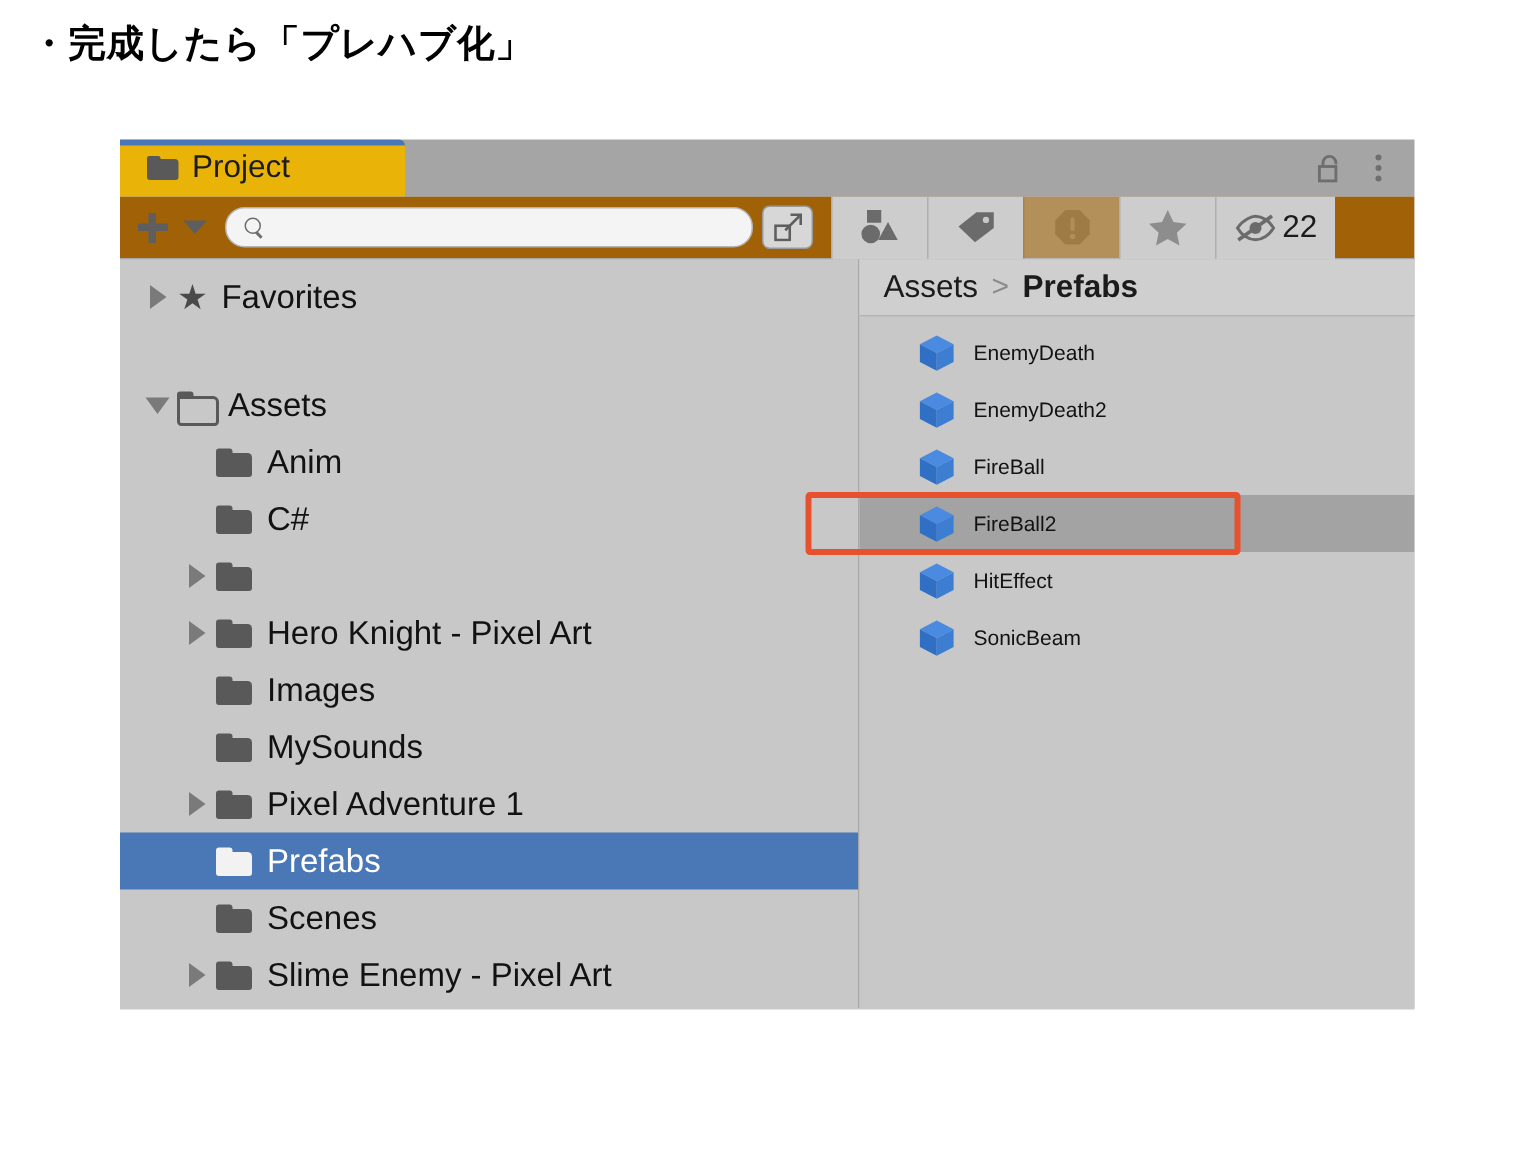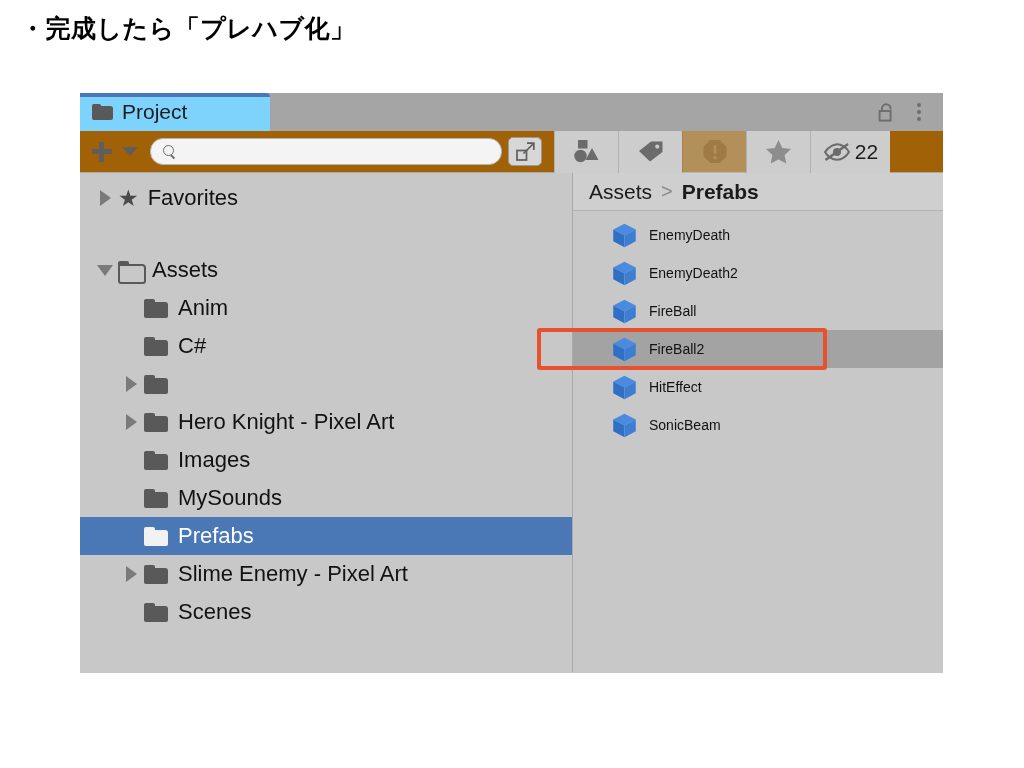--- a/index.html
+++ b/index.html
@@ -46,24 +46,24 @@
   .tabstrip {
     position: relative;
     height: 38px;
     background: #a5a5a5;
     display: flex;
     align-items: stretch;
   }
   .tab {
     position: relative;
     width: 190px;
-    background: #7dd3fc;
-    display: flex;
-    align-items: center;
-    padding-left: 12px;
+    background: #eab308;
+    display: flex;
+    align-items: center;
+    padding-left: 18px;
     gap: 9px;
     border-top-right-radius: 4px;
   }
   .tab::before {
     content: "";
     position: absolute;
     left: 0; right: 0; top: 0;
     height: 4px;
     background: #4a77b5;
     border-top-right-radius: 4px;
@@ -499,40 +499,46 @@
           <span class="label">Images</span>
         </div>
 
         <div class="trow">
           <span class="indent"></span>
           <span class="indent"></span>
           <span class="tfolder"></span>
           <span class="label">MySounds</span>
         </div>
 
+        <div class="trow">
+          <span class="indent"></span>
+          <span class="twist closed"></span>
+          <span class="tfolder"></span>
+          <span class="label">Pixel Adventure 1</span>
+        </div>
 
         <div class="trow selected">
           <span class="indent"></span>
           <span class="indent"></span>
           <span class="tfolder white"></span>
           <span class="label">Prefabs</span>
         </div>
 
         <div class="trow">
           <span class="indent"></span>
+          <span class="indent"></span>
+          <span class="tfolder"></span>
+          <span class="label">Scenes</span>
+        </div>
+
+        <div class="trow">
+          <span class="indent"></span>
           <span class="twist closed"></span>
           <span class="tfolder"></span>
           <span class="label">Slime Enemy - Pixel Art</span>
-        </div>
-
-        <div class="trow">
-          <span class="indent"></span>
-          <span class="indent"></span>
-          <span class="tfolder"></span>
-          <span class="label">Scenes</span>
         </div>
       </div>
 
       <div class="list-pane">
 
         <div class="crumb">
           <span>Assets</span>
           <span class="sep">&gt;</span>
           <span class="cur">Prefabs</span>
         </div>

